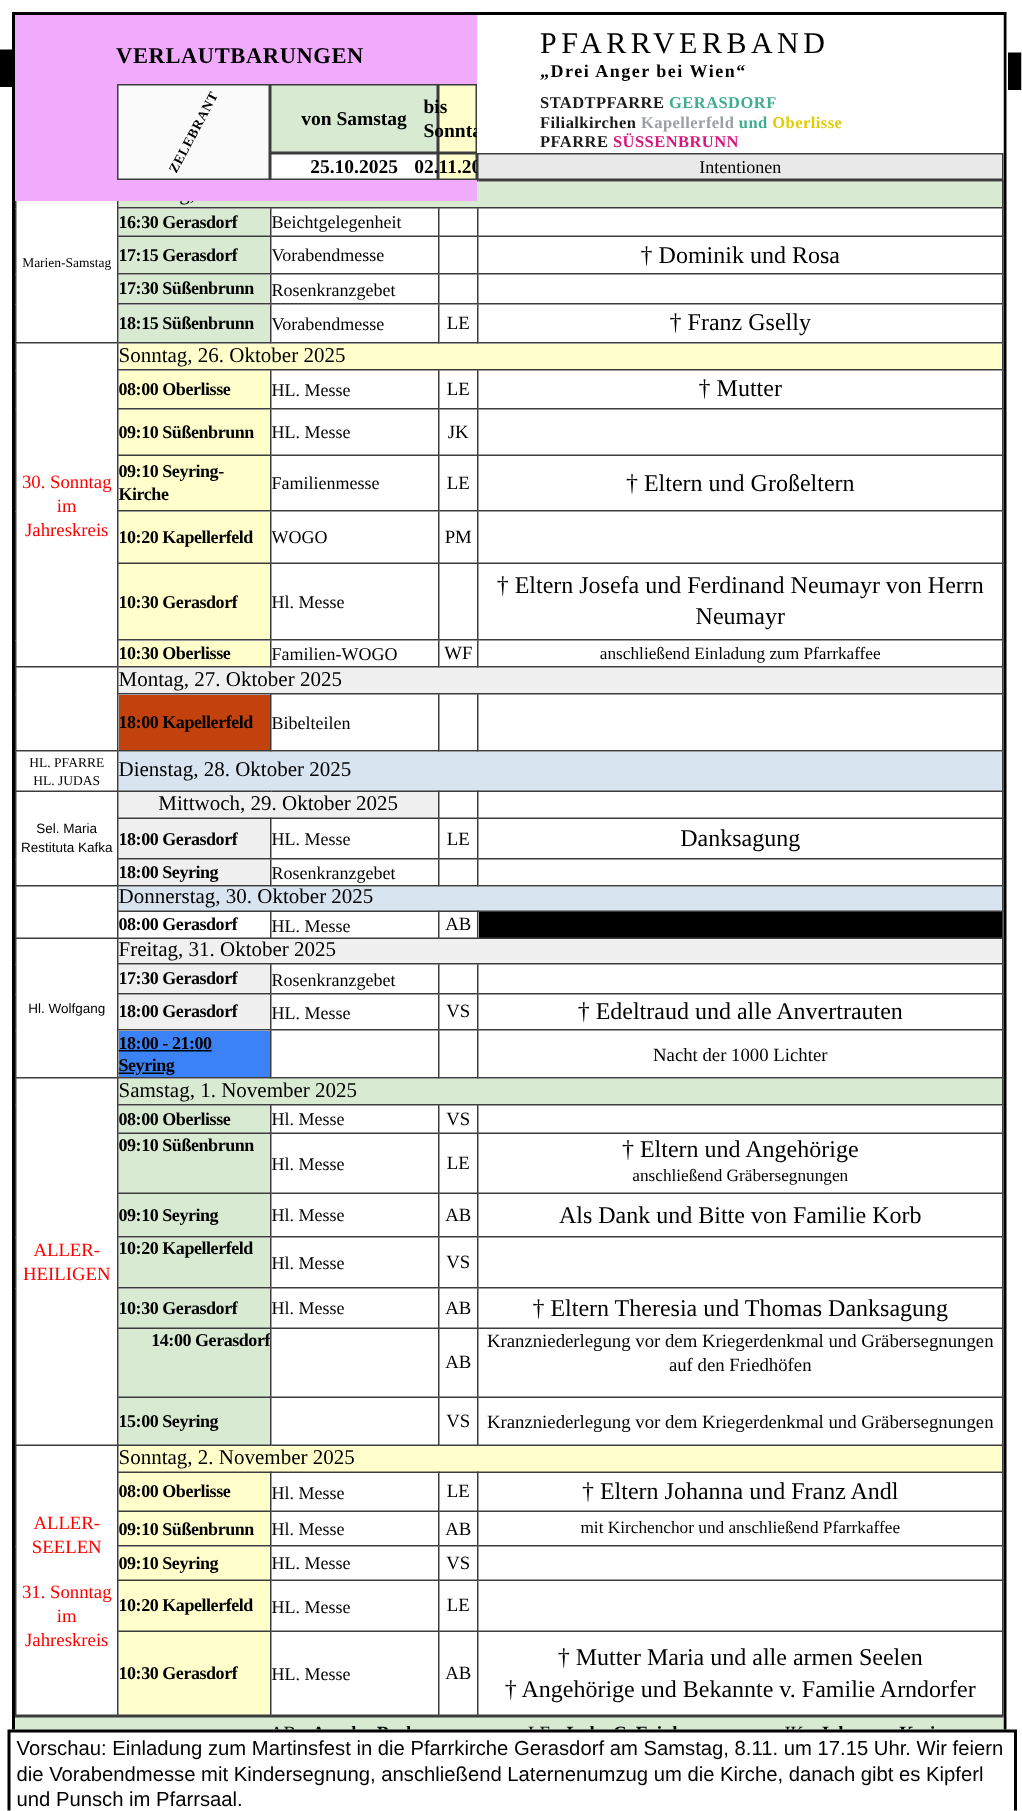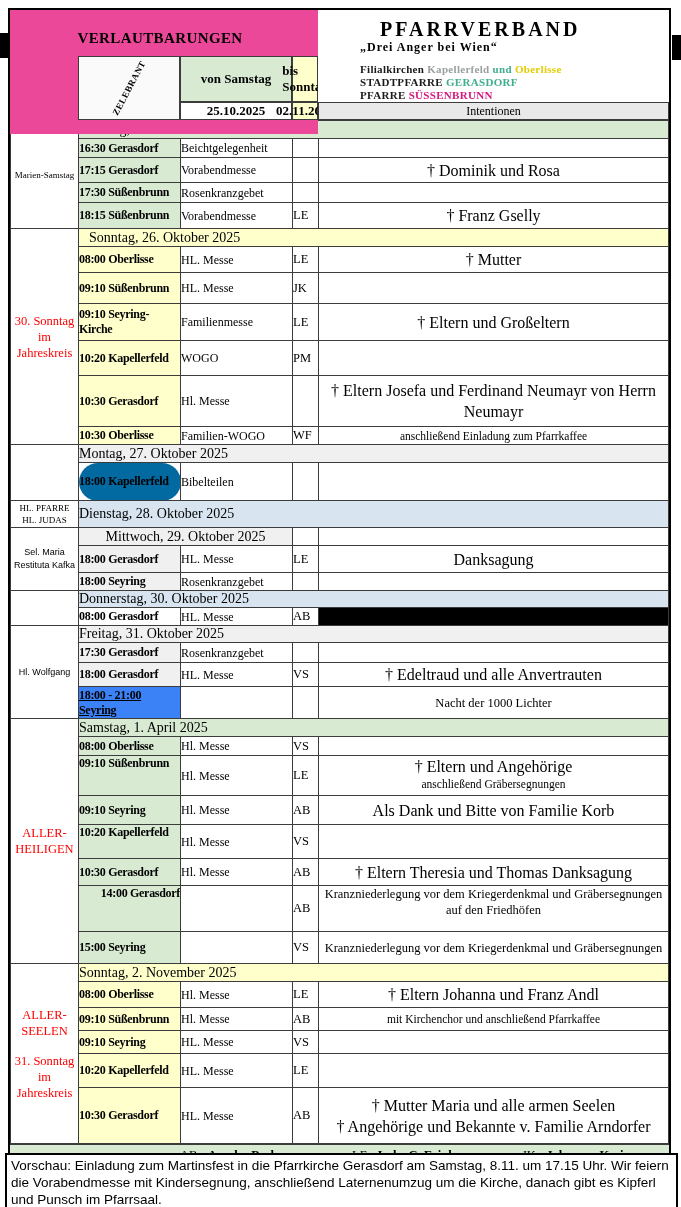--- a/index.html
+++ b/index.html
@@ -8,36 +8,36 @@
     font-family:"Liberation Serif", serif;color:#000;overflow:hidden;
   }
   .tab{position:absolute;background:#000;width:9px;height:25px;}
   .tab-left{left:0;top:33px;}
   .tab-right{right:0;top:35px;}
 
   .main-box{position:absolute;left:8px;top:8px;width:659px;border:2px solid #000;background:#fff;}
 
   
   .thead{position:relative;height:110px;}
-  .head-left{position:absolute;left:0;top:0;width:308px;height:124px;background:#ec4899;}
+  .head-left{position:absolute;left:0;top:0;width:308px;height:124px;background:#f0abfc;}
   .vl-title{position:absolute;left:0;top:20px;width:300px;text-align:center;
     font-weight:bold;font-size:15px;letter-spacing:.4px;}
   .vb-table{position:absolute;left:68px;top:46px;display:grid;
     grid-template-columns:102px 112px 26px;grid-template-rows:46px 18px;}
   .vb-cell{border:1px solid #3c3c3c;display:flex;align-items:center;justify-content:center;
     font-weight:bold;font-size:13px;}
   .vb-von{background:#d9ead3;}
   .vb-bis{background:#ffffcc;}
   .vb-zel{grid-row:1 / span 2;background:#fafafa;overflow:hidden;}
   .vb-zel span{transform:rotate(-62deg);font-size:9px;font-weight:bold;letter-spacing:.5px;white-space:nowrap;}
   .vb-d1{background:#fff;}
   .vb-d2{background:#ffffcc;}
   .org-block{position:absolute;left:308px;top:0;width:351px;height:92px;background:#fff;
     padding:8px 0 0 42px;box-sizing:border-box;}
-  .org-name{font-size:20px;font-weight:bold;letter-spacing:3px;line-height:22px;margin-left:20px;}
+  .org-name{font-size:20px;font-weight:normal;letter-spacing:3px;line-height:22px;}
   .org-sub{font-size:12px;font-weight:bold;letter-spacing:1px;line-height:14px;margin-bottom:9px;}
   .org-line{font-size:11px;font-weight:bold;line-height:13px;letter-spacing:.3px;}
   .intent-head{position:absolute;left:308px;top:92px;width:351px;height:18px;background:#e9e9e9;
     border:1px solid #3c3c3c;box-sizing:border-box;display:flex;align-items:center;justify-content:center;
     font-size:12px;}
 
   
   table.sched{border-collapse:collapse;table-layout:fixed;width:659px;}
   table.sched td{border:1px solid #3c3c3c;padding:0;vertical-align:middle;overflow:hidden;}
   td.sidebar{background:#fff;text-align:center;vertical-align:middle;}
@@ -47,21 +47,21 @@
   .sb-red .sb-seg{color:#ff0000;font-size:12.5px;line-height:16px;}
   .sb-gap .sb-seg{margin:14px 1px;}
   td.day-header{font-weight:normal;font-size:14px;padding-left:7px;}
   td.day-header.split{text-align:center;padding-left:0;}
   .bg-green{background:#d9ead3;}
   .bg-yellow{background:#ffffcc;}
   .bg-gray{background:#f0f0f0;}
   .bg-blue{background:#d8e5f1;}
   td.time{font-weight:bold;font-size:12px;letter-spacing:-.3px;padding:1px 2px 1px 3px;line-height:15px;}
   td.service{font-size:12px;padding:1px 2px 1px 4px;line-height:14px;}
-  td.cel{font-size:12.5px;text-align:left;}
+  td.cel{font-size:12.5px;text-align:center;}
   td.intent{padding:1px 2px 1px 4px;text-align:center;}
   td.redacted{background:#000;}
   tr.vtop td.time, tr.vtop td.intent{vertical-align:top;}
   .int-lg{font-size:16px;line-height:21px;}
   .int-md{font-size:12.5px;line-height:16px;}
   .int-sm{font-size:11.5px;line-height:14px;}
 
   
   .legend{background:#d9ead3;border-top:1px solid #3c3c3c;padding:3px 0 5px 0;}
   .legend-row{display:grid;grid-template-columns:172px 170px 1fr;margin-left:170px;
@@ -90,22 +90,22 @@
             <span>ZELEBRANT</span>
           </div>
         <div class="vb-cell vb-d1">25.10.2025</div>
         <div class="vb-cell vb-d2">02.11.2025</div>
       </div>
     </div>
     <div class="org-block">
       <div class="org-name">PFARRVERBAND</div>
       <div class="org-sub">„Drei Anger bei Wien“</div>
       <div id="org-lines">
+          <div class="org-line"><span style="color: rgb(26, 26, 26);">STADTPFARRE </span><span style="color: rgb(63, 174, 143);">GERASDORF</span></div>
           <div class="org-line"><span style="color: rgb(26, 26, 26);">Filialkirchen </span><span style="color: rgb(154, 160, 160);">Kapellerfeld </span><span style="color: rgb(63, 174, 143);">und </span><span style="color: rgb(227, 204, 0);">Oberlisse</span></div>
-          <div class="org-line"><span style="color: rgb(26, 26, 26);">STADTPFARRE </span><span style="color: rgb(63, 174, 143);">GERASDORF</span></div>
           <div class="org-line"><span style="color: rgb(26, 26, 26);">PFARRE </span><span style="color: rgb(214, 23, 126);">SÜSSENBRUNN</span></div>
         </div>
     </div>
     <div class="intent-head">Intentionen</div>
   </div>
 
   <table class="sched">
     <colgroup>
       <col style="width:68px">
         <col style="width:102px">
@@ -153,21 +153,21 @@
           <td class="service">Vorabendmesse</td>
           <td class="cel">LE</td>
           <td class="intent">
             <div class="int-lg">† Franz Gselly</div>
           </td>
         </tr>
         <tr>
           <td class="sidebar sb-red" rowspan="7">
             <div class="sb-seg">30. Sonntag im Jahreskreis</div>
           </td>
-          <td class="day-header bg-yellow" colspan="4" style="height: 17px; padding-left: 10px;">Sonntag, 26. Oktober 2025</td>
+          <td class="day-header bg-yellow" colspan="4" style="height: 17px;">Sonntag, 26. Oktober 2025</td>
         </tr>
         <tr>
           <td class="time" style="background: rgb(255, 255, 204); height: 25px;">
             <div>08:00 Oberlisse</div>
           </td>
           <td class="service">HL. Messe</td>
           <td class="cel">LE</td>
           <td class="intent">
             <div class="int-lg">† Mutter</div>
           </td>
@@ -216,21 +216,21 @@
           <td class="cel">WF</td>
           <td class="intent">
             <div class="int-sm">anschließend Einladung zum Pfarrkaffee</div>
           </td>
         </tr>
         <tr>
           <td class="sidebar sb-xs" rowspan="2"></td>
           <td class="day-header bg-gray" colspan="4" style="height: 17px;">Montag, 27. Oktober 2025</td>
         </tr>
         <tr>
-          <td class="time" style="background: #0369a1; height: 37px; border-radius: 19px;">
+          <td class="time" style="background: #c2410c; height: 37px;">
             <div>18:00 Kapellerfeld</div>
           </td>
           <td class="service">Bibelteilen</td>
           <td class="cel"></td>
           <td class="intent"></td>
         </tr>
         <tr>
           <td class="sidebar sb-xs" rowspan="1">
             <div class="sb-seg">HL. PFARRE</div>
             <div class="sb-seg">HL. JUDAS</div>
@@ -308,21 +308,21 @@
           <td class="service"></td>
           <td class="cel"></td>
           <td class="intent">
             <div class="int-md">Nacht der 1000 Lichter</div>
           </td>
         </tr>
         <tr>
           <td class="sidebar sb-red" rowspan="8">
             <div class="sb-seg">ALLER-HEILIGEN</div>
           </td>
-          <td class="day-header bg-green" colspan="4" style="height: 17px;">Samstag, 1. April 2025</td>
+          <td class="day-header bg-green" colspan="4" style="height: 17px;">Samstag, 1. November 2025</td>
         </tr>
         <tr>
           <td class="time" style="background: rgb(217, 234, 211); height: 18px;">
             <div>08:00 Oberlisse</div>
           </td>
           <td class="service">Hl. Messe</td>
           <td class="cel">VS</td>
           <td class="intent"></td>
         </tr>
         <tr class="vtop">

